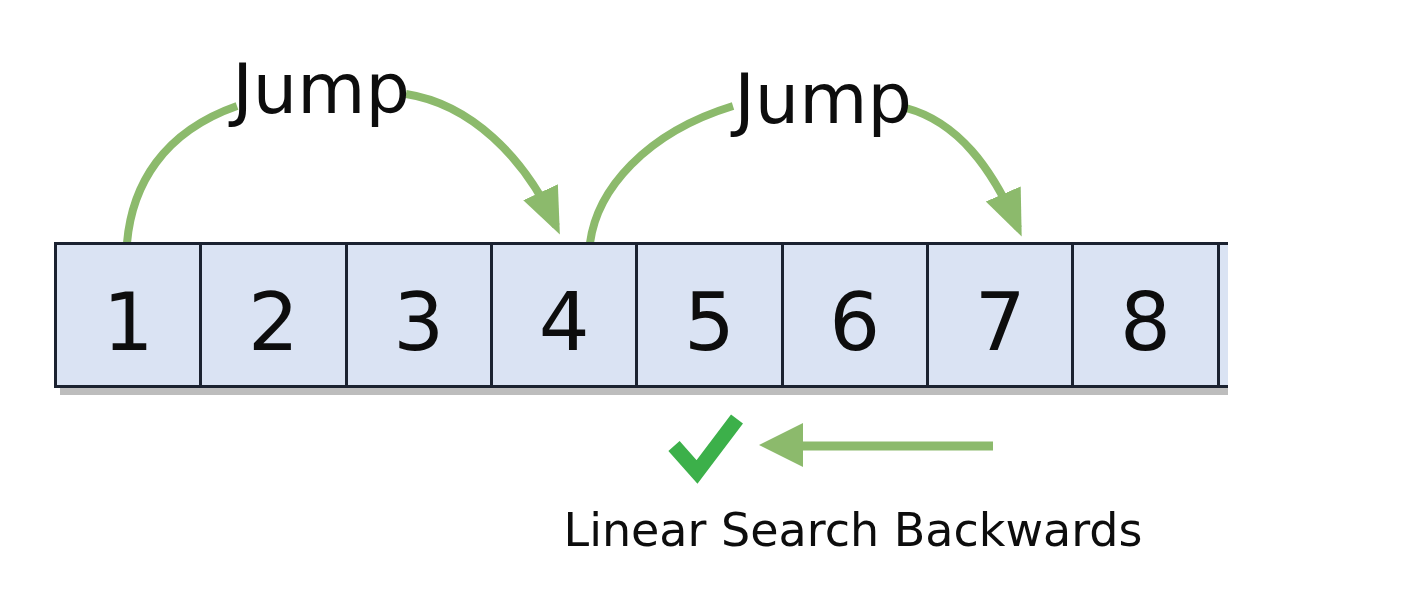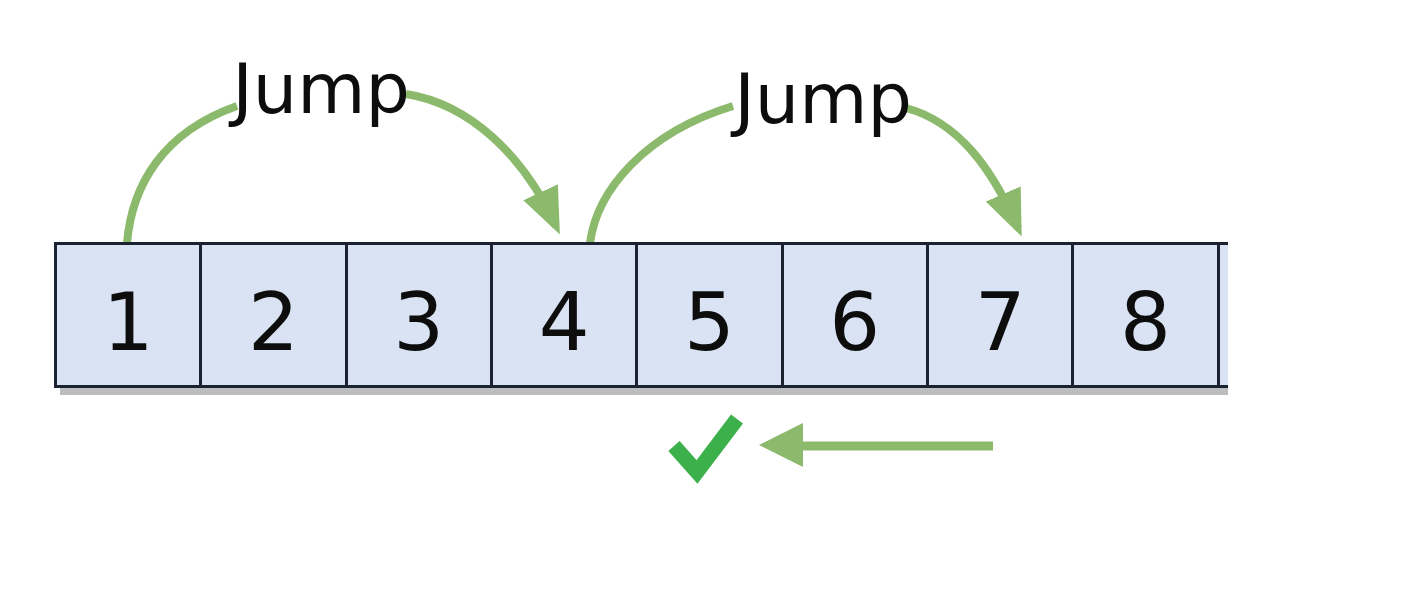--- a/index.html
+++ b/index.html
@@ -117,14 +117,15 @@
     <div class="cell">2</div>
     <div class="cell">3</div>
     <div class="cell">4</div>
     <div class="cell">5</div>
     <div class="cell">6</div>
     <div class="cell">7</div>
     <div class="cell">8</div>
     <div class="cell">9</div>
   </div>
 
+  <div class="caption">Linear Search Backwards</div>
 
 </div>
 
 </body></html>

